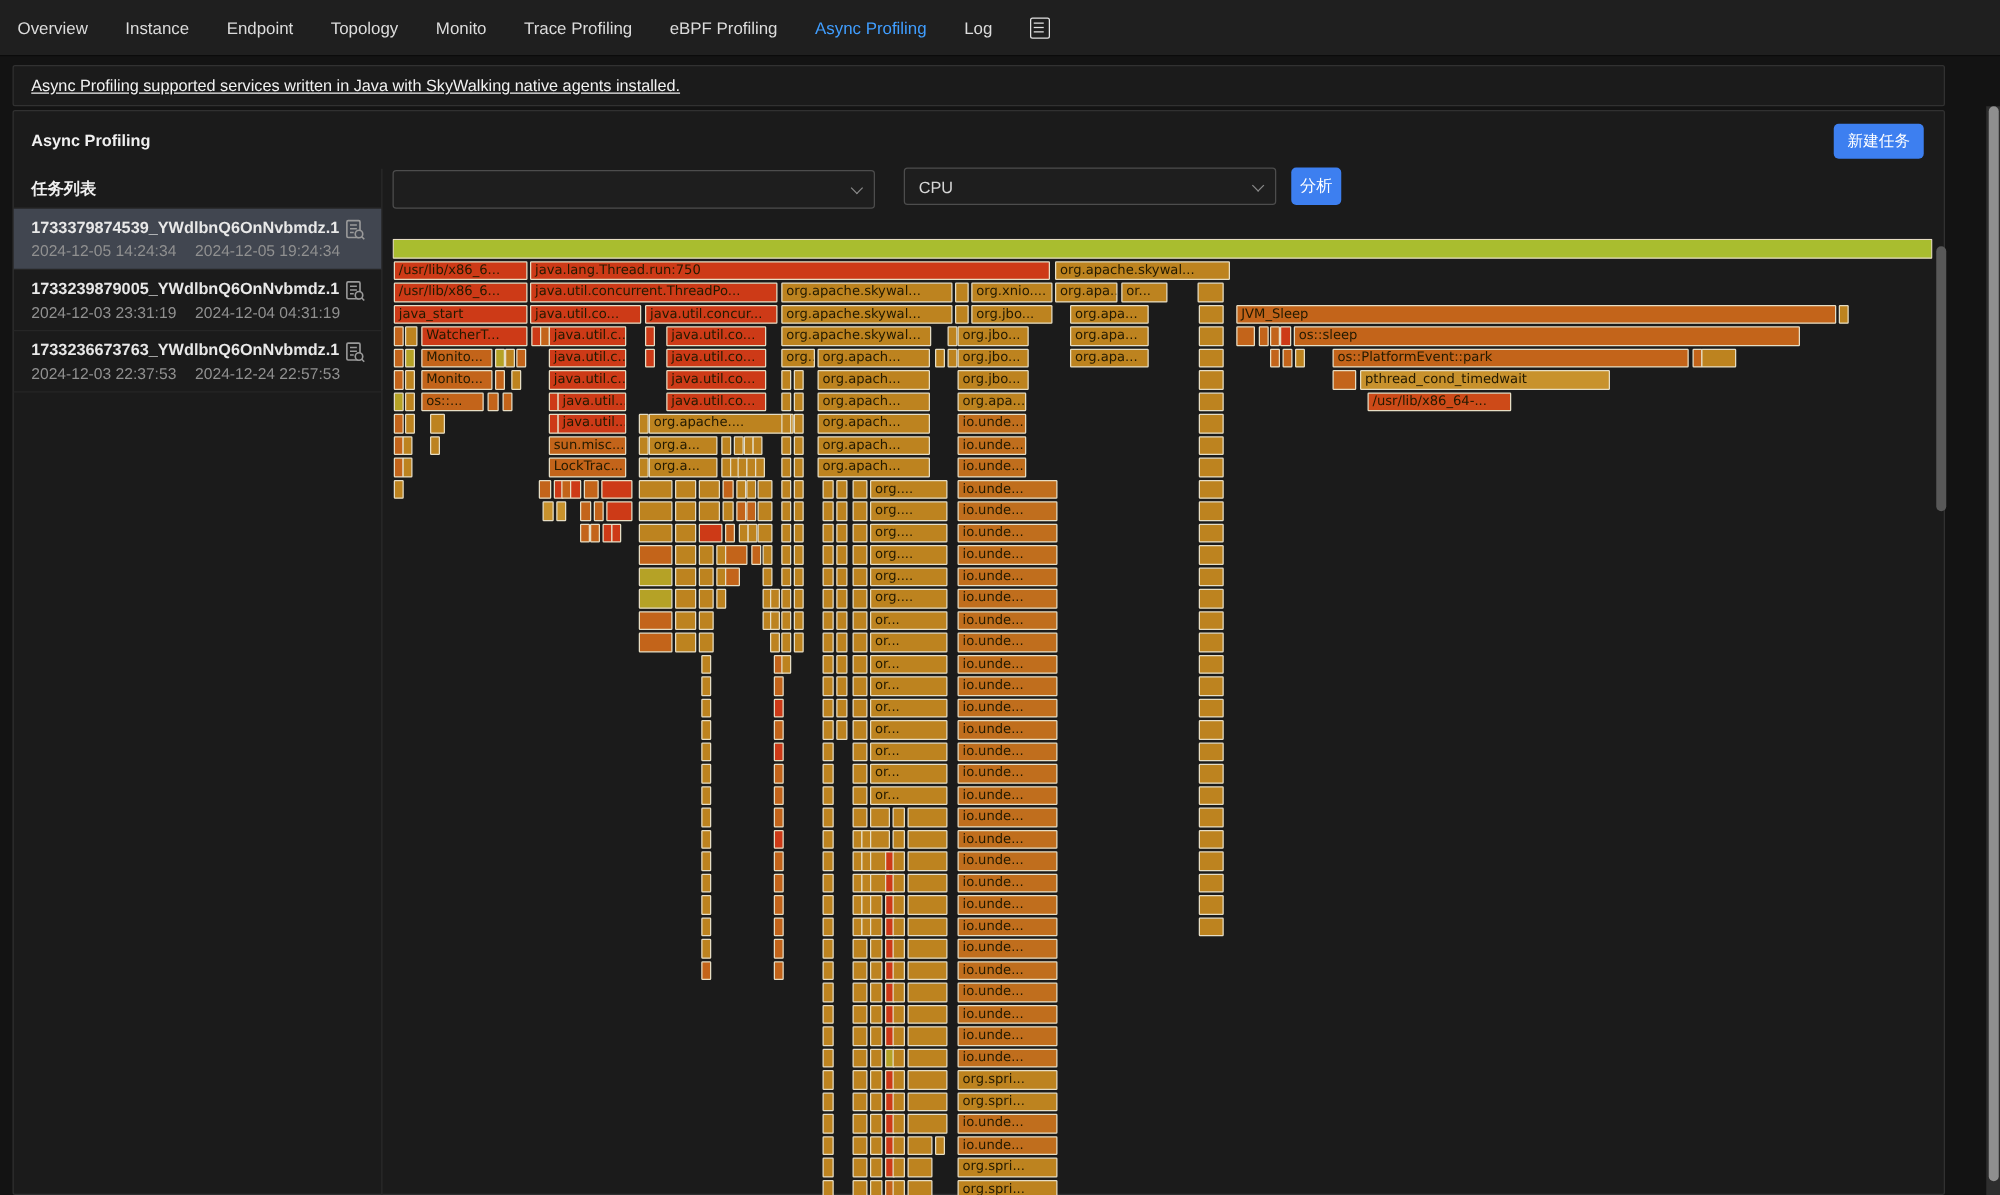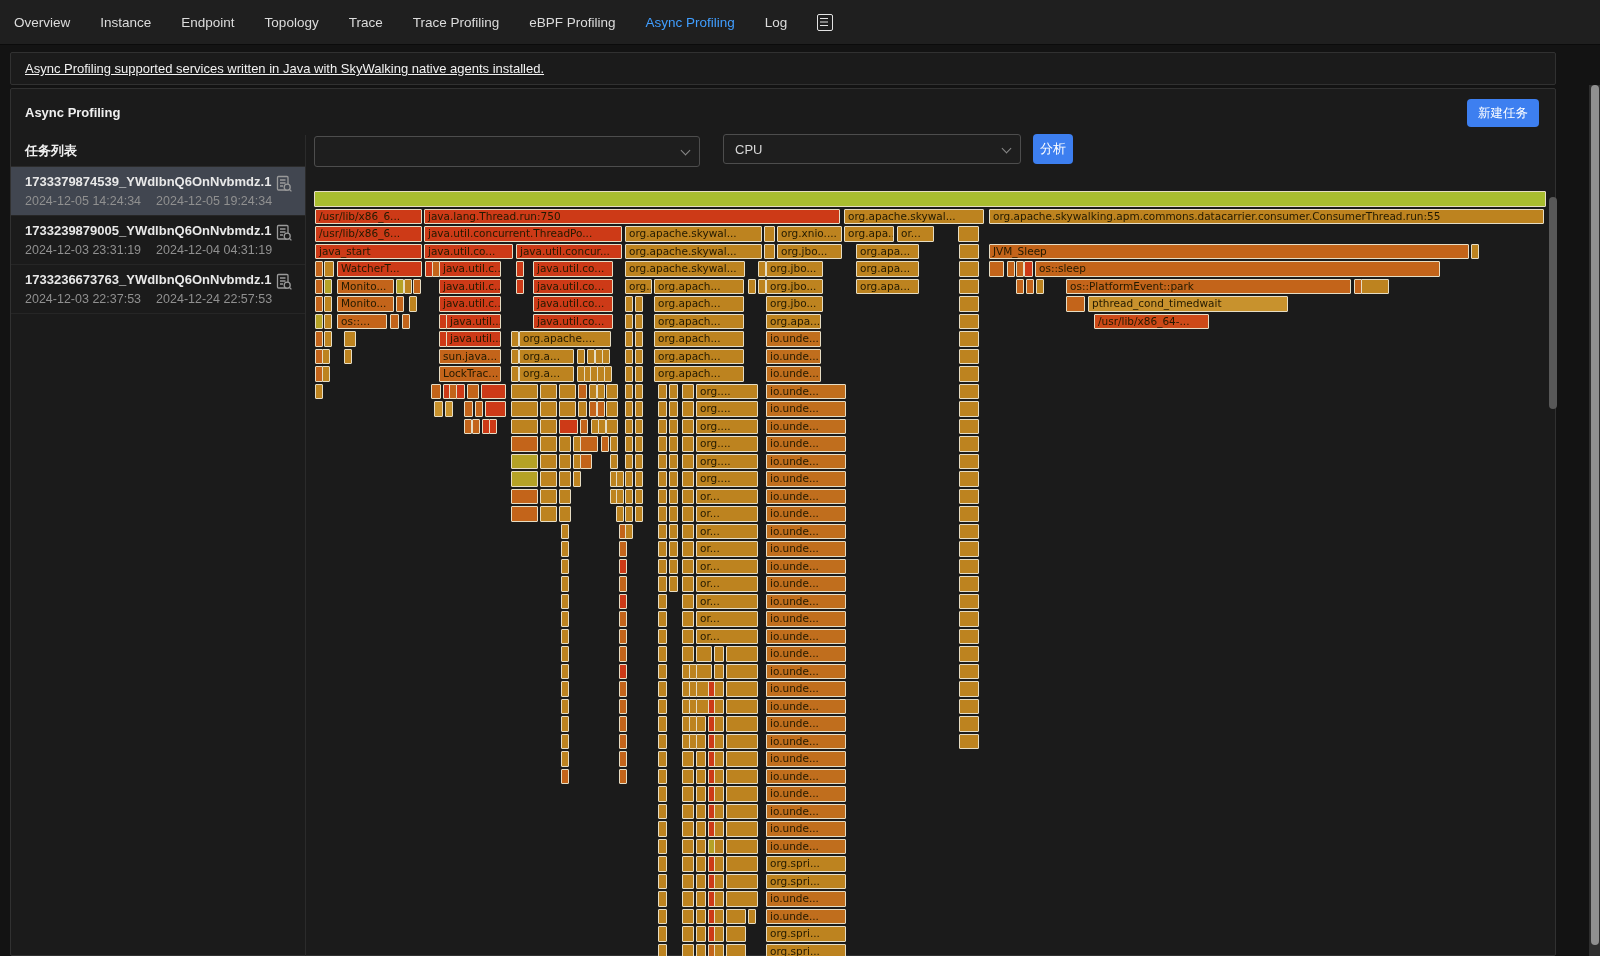--- a/index.html
+++ b/index.html
@@ -61,21 +61,21 @@
   .page-thumb { position:absolute; left:1.5px; top:0; width:8px; height:860px; background:#8f8f8f; border-radius:4px; }
 </style>
 </head>
 <body>
 
 <div class="nav">
   <span class="nav-tab">Overview</span>
   <span class="nav-tab">Instance</span>
   <span class="nav-tab">Endpoint</span>
   <span class="nav-tab">Topology</span>
-  <span class="nav-tab">Trace</span>
+  <span class="nav-tab">Monito</span>
   <span class="nav-tab">Trace Profiling</span>
   <span class="nav-tab">eBPF Profiling</span>
   <span class="nav-tab active">Async Profiling</span>
   <span class="nav-tab">Log</span>
   <span class="nav-doc-icon"></span>
 </div>
 
 <div class="banner">
   <a href="#">Async Profiling supported services written in Java with SkyWalking native agents installed.</a>
 </div>
@@ -141,21 +141,20 @@
     <span class="chev"></span>
   </div>
 
   <button class="btn-blue analyze">分析</button>
 
   <div class="flame-wrap">
       <div class="fseg" style="left: 0px; top: 0px; width: 1232px; height: 15.5px; background: rgb(169, 189, 47);"></div>
       <div class="fseg" style="left: 1px; top: 17.5px; width: 107px; height: 15.5px; background: rgb(205, 58, 23);">/usr/lib/x86_6...</div>
       <div class="fseg" style="left: 110px; top: 17.5px; width: 416px; height: 15.5px; background: rgb(205, 58, 23);">java.lang.Thread.run:750</div>
       <div class="fseg" style="left: 530px; top: 17.5px; width: 140px; height: 15.5px; background: rgb(189, 131, 31);">org.apache.skywal...</div>
-      <div class="fseg" style="left: 675px; top: 17.5px; width: 555px; height: 15.5px; background: rgb(189, 131, 31);">org.apache.skywalking.apm.commons.datacarrier.consumer.ConsumerThread.run:55</div>
       <div class="fseg" style="left: 1px; top: 35px; width: 107px; height: 15.5px; background: rgb(205, 58, 23);">/usr/lib/x86_6...</div>
       <div class="fseg" style="left: 110px; top: 35px; width: 198px; height: 15.5px; background: rgb(205, 58, 23);">java.util.concurrent.ThreadPo...</div>
       <div class="fseg" style="left: 311px; top: 35px; width: 137px; height: 15.5px; background: rgb(189, 131, 31);">org.apache.skywal...</div>
       <div class="fseg" style="left: 450px; top: 35px; width: 11px; height: 15.5px; background: rgb(189, 131, 31);"></div>
       <div class="fseg" style="left: 463px; top: 35px; width: 65px; height: 15.5px; background: rgb(189, 131, 31);">org.xnio....</div>
       <div class="fseg" style="left: 530px; top: 35px; width: 50px; height: 15.5px; background: rgb(189, 131, 31);">org.apa...</div>
       <div class="fseg" style="left: 583px; top: 35px; width: 37px; height: 15.5px; background: rgb(189, 131, 31);">or...</div>
       <div class="fseg" style="left: 644px; top: 35px; width: 21px; height: 15.5px; background: rgb(189, 131, 31);"></div>
       <div class="fseg" style="left: 1px; top: 52.5px; width: 107px; height: 15.5px; background: rgb(205, 58, 23);">java_start</div>
       <div class="fseg" style="left: 110px; top: 52.5px; width: 89px; height: 15.5px; background: rgb(205, 58, 23);">java.util.co...</div>
@@ -234,30 +233,30 @@
       <div class="fseg" style="left: 340px; top: 122.5px; width: 90px; height: 15.5px; background: rgb(189, 131, 31);">org.apach...</div>
       <div class="fseg" style="left: 452px; top: 122.5px; width: 55px; height: 15.5px; background: rgb(189, 131, 31);">org.apa...</div>
       <div class="fseg" style="left: 645px; top: 122.5px; width: 20px; height: 15.5px; background: rgb(189, 131, 31);"></div>
       <div class="fseg" style="left: 780px; top: 122.5px; width: 115px; height: 15.5px; background: rgb(205, 74, 24);">/usr/lib/x86_64-...</div>
       <div class="fseg" style="left: 1px; top: 140px; width: 7px; height: 15.5px; background: rgb(195, 100, 26);"></div>
       <div class="fseg" style="left: 10px; top: 140px; width: 5px; height: 15.5px; background: rgb(189, 131, 31);"></div>
       <div class="fseg" style="left: 30px; top: 140px; width: 12px; height: 15.5px; background: rgb(189, 131, 31);"></div>
       <div class="fseg" style="left: 125px; top: 140px; width: 5px; height: 15.5px; background: rgb(205, 58, 23);"></div>
       <div class="fseg" style="left: 132px; top: 140px; width: 55px; height: 15.5px; background: rgb(205, 58, 23);">java.util....</div>
       <div class="fseg" style="left: 197px; top: 140px; width: 6px; height: 15.5px; background: rgb(189, 131, 31);"></div>
-      <div class="fseg" style="left: 205px; top: 140px; width: 92px; height: 15.5px; background: rgb(189, 131, 31);">org.apache....</div>
+      <div class="fseg" style="left: 205px; top: 140px; width: 116px; height: 15.5px; background: rgb(189, 131, 31);">org.apache....</div>
       <div class="fseg" style="left: 311px; top: 140px; width: 8px; height: 15.5px; background: rgb(189, 131, 31);"></div>
       <div class="fseg" style="left: 321px; top: 140px; width: 8px; height: 15.5px; background: rgb(189, 131, 31);"></div>
       <div class="fseg" style="left: 340px; top: 140px; width: 90px; height: 15.5px; background: rgb(189, 131, 31);">org.apach...</div>
       <div class="fseg" style="left: 452px; top: 140px; width: 55px; height: 15.5px; background: rgb(192, 110, 29);">io.unde...</div>
       <div class="fseg" style="left: 645px; top: 140px; width: 20px; height: 15.5px; background: rgb(189, 131, 31);"></div>
       <div class="fseg" style="left: 1px; top: 157.5px; width: 5px; height: 15.5px; background: rgb(195, 100, 26);"></div>
       <div class="fseg" style="left: 8px; top: 157.5px; width: 5px; height: 15.5px; background: rgb(189, 131, 31);"></div>
       <div class="fseg" style="left: 30px; top: 157.5px; width: 8px; height: 15.5px; background: rgb(189, 131, 31);"></div>
-      <div class="fseg" style="left: 125px; top: 157.5px; width: 62px; height: 15.5px; background: rgb(195, 100, 26);">sun.java...</div>
+      <div class="fseg" style="left: 125px; top: 157.5px; width: 62px; height: 15.5px; background: rgb(195, 100, 26);">sun.misc...</div>
       <div class="fseg" style="left: 197px; top: 157.5px; width: 6px; height: 15.5px; background: rgb(189, 131, 31);"></div>
       <div class="fseg" style="left: 205px; top: 157.5px; width: 55px; height: 15.5px; background: rgb(189, 131, 31);">org.a...</div>
       <div class="fseg" style="left: 263px; top: 157.5px; width: 8px; height: 15.5px; background: rgb(189, 131, 31);"></div>
       <div class="fseg" style="left: 273px; top: 157.5px; width: 6px; height: 15.5px; background: rgb(189, 131, 31);"></div>
       <div class="fseg" style="left: 281px; top: 157.5px; width: 5px; height: 15.5px; background: rgb(189, 131, 31);"></div>
       <div class="fseg" style="left: 288px; top: 157.5px; width: 6px; height: 15.5px; background: rgb(189, 131, 31);"></div>
       <div class="fseg" style="left: 311px; top: 157.5px; width: 8px; height: 15.5px; background: rgb(189, 131, 31);"></div>
       <div class="fseg" style="left: 321px; top: 157.5px; width: 8px; height: 15.5px; background: rgb(189, 131, 31);"></div>
       <div class="fseg" style="left: 340px; top: 157.5px; width: 90px; height: 15.5px; background: rgb(189, 131, 31);">org.apach...</div>
       <div class="fseg" style="left: 452px; top: 157.5px; width: 55px; height: 15.5px; background: rgb(192, 110, 29);">io.unde...</div>

